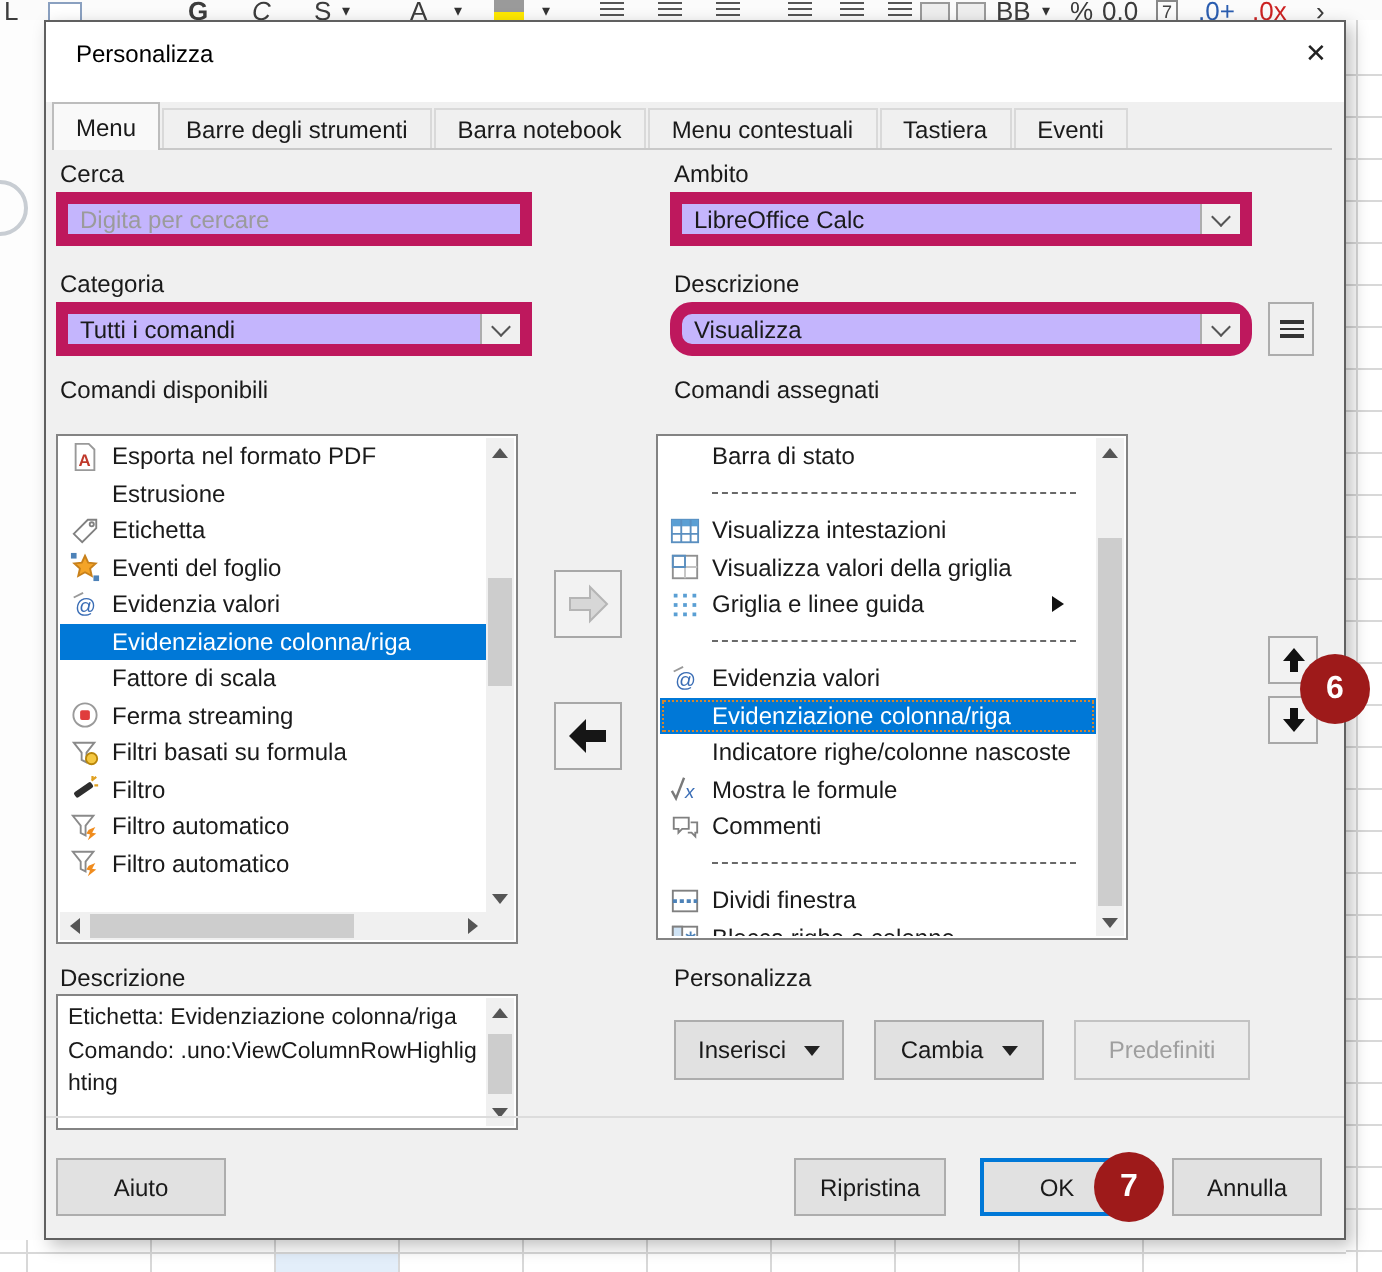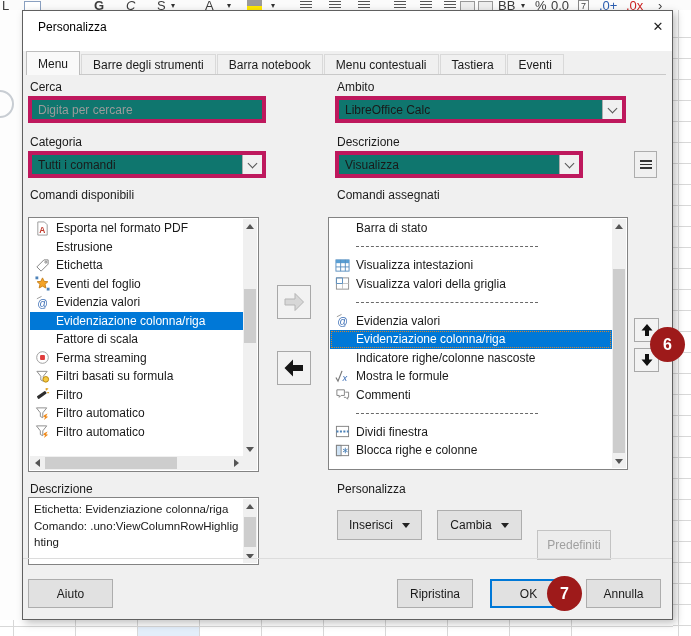--- a/index.html
+++ b/index.html
@@ -39,34 +39,34 @@
   #close-btn { position:absolute; left:646px; top:16px; width:24px; height:22px; text-align:center; font-size:13px; color:#222; line-height:22px; cursor:default; }
 
   
   #tabs { position:absolute; left:26px; top:53px; display:flex; align-items:flex-end; height:22px; }
   .tab { height:21px; padding:0 11px; font-size:12px; color:#1a1a1a; background:#f0f0f0; border:1px solid #d9d9d9; border-bottom:none; display:flex; align-items:center; margin-right:1px; }
   .tab.active { height:24px; background:#f9f9f9; border-color:#bdbdbd; position:relative; z-index:2; }
   #tab-underline { position:absolute; left:29px; top:74px; width:637px; height:1px; background:#c9c9c9; }
 
   .lbl { position:absolute; font-size:12px; color:#1a1a1a; }
 
-  .field { position:absolute; background:#0f766e; border:4px solid #be185d; font-size:12px; color:#1a1a1a; }
+  .field { position:absolute; background:#c4b5fd; border:6px solid #be185d; font-size:12px; color:#1a1a1a; }
   input.field { padding:0 6px; font-family:"Liberation Sans",sans-serif; }
   input.field::placeholder { color:#9b9b9b; }
   .select { display:flex; align-items:center; }
   .select .val { flex:1; padding-left:6px; font-size:12px; }
   .drop-btn { width:20px; height:100%; background:#f0f0f0; border-left:1px solid #adadad; display:flex; align-items:center; justify-content:center; }
   .chev { width:7px; height:7px; border-right:1.4px solid #555; border-bottom:1.4px solid #555; transform:rotate(45deg); margin-top:-3px; }
   #dest-menu-btn { position:absolute; left:634px; top:151px; width:23px; height:27px; background:#f0f0f0; border:1px solid #adadad; display:flex; flex-direction:column; justify-content:center; align-items:center; gap:2px; }
   #dest-menu-btn i { display:block; width:12px; height:1.6px; background:#333; }
 
   
   .listbox { position:absolute; background:#fff; border:1px solid #838383; }
   #available-list { left:28px; top:217px; width:231px; height:255px; }
-  #assigned-list  { left:328px; top:217px; width:300px; height:253px; }
+  #assigned-list  { left:328px; top:217px; width:236px; height:253px; }
   .rows { position:absolute; left:1px; top:1px; overflow:hidden; }
   #available-rows { right:15px; bottom:15px; }
   #assigned-rows  { right:15px; bottom:1px; }
   .lrow { height:18.5px; display:flex; align-items:center; padding-left:4px; }
   .lrow .li-icon { width:17px; height:16px; flex:0 0 17px; display:flex; align-items:center; justify-content:center; }
   .lrow .li-icon svg { width:15px; height:15px; }
   .lrow .li-label { margin-left:5px; font-size:12px; color:#1a1a1a; white-space:nowrap; }
   .lrow.sel { background:#0078d7; }
   .lrow.sel .li-label { color:#fff; }
   #assigned-rows .lrow.sel { outline:1px dotted #d3852f; outline-offset:-2px; }
@@ -95,21 +95,21 @@
   
   #desc-box { left:28px; top:497px; width:231px; height:68px; }
   #desc-text { position:absolute; left:5px; top:3px; right:16px; bottom:2px; font-size:11.5px; line-height:16.5px; color:#1a1a1a; white-space:pre; overflow:hidden; }
 
   
   .btn { position:absolute; background:#e1e1e1; border:1px solid #adadad; font-size:12px; color:#1a1a1a; display:flex; align-items:center; justify-content:center; gap:9px; }
   .btn .dd { width:0; height:0; border-left:4px solid transparent; border-right:4px solid transparent; border-top:5px solid #222; }
   .btn.disabled { color:#9f9f9f; border-color:#c3c3c3; background:#ececec; }
   #btn-insert { left:337px; top:510px; width:85px; height:30px; }
   #btn-change { left:437px; top:510px; width:85px; height:30px; }
-  #btn-defaults { left:537px; top:510px; width:74px; height:30px;margin-top:20px; }
+  #btn-defaults { left:537px; top:510px; width:88px; height:30px; }
   #footer-sep { position:absolute; left:23px; top:558px; width:649px; height:1px; background:#dcdcdc; }
   #btn-help { left:28px; top:579px; width:85px; height:29px; }
   #btn-reset { left:397px; top:579px; width:76px; height:29px; }
   #btn-ok { left:490px; top:579px; width:77px; height:29px; border:2px solid #0078d7; }
   #btn-cancel { left:586px; top:579px; width:75px; height:29px; }
 
   
   .badge { position:absolute; width:35px; height:35px; border-radius:50%; background:#9e1a1a; color:#fff; font-size:16px; font-weight:bold; display:flex; align-items:center; justify-content:center; z-index:50; }
   #badge6 { left:650px; top:327px; }
   #badge7 { left:547px; top:576px; }
@@ -187,21 +187,21 @@
 
   <div class="lbl" style="left:30px; top:135px;">Categoria</div>
   <div class="field select" style="left:28px; top:151px; width:238px; height:27px;">
     <span class="val">Tutti i comandi</span>
     <span class="drop-btn">
         <span class="chev"></span>
       </span>
   </div>
 
   <div class="lbl" style="left:337px; top:135px;">Descrizione</div>
-  <div class="field select" style="left:335px; top:151px; width:248px; height:27px;">
+  <div class="field select" style="left:335px; top:151px; width:291px; height:27px;border-radius:11px;">
     <span class="val">Visualizza</span>
     <span class="drop-btn">
         <span class="chev"></span>
       </span>
   </div>
   <div id="dest-menu-btn">
       <i></i>
       <i></i>
       <i></i>
     </div>
@@ -348,20 +348,39 @@
         </div>
         <div class="lrow">
           <span class="li-icon">
             <svg viewBox="0 0 16 16">
               <rect x="1.5" y="2" width="13" height="12" fill="#fff" stroke="#909090"></rect>
               <path d="M1.5 8h13M8 2v12" stroke="#c4c4c4"></path>
               <path d="M1.5 2h6.5v6H1.5z" fill="none" stroke="#5a8fc0"></path>
             </svg>
           </span>
           <span class="li-label">Visualizza valori della griglia</span>
+        </div>
+        <div class="lrow">
+          <span class="li-icon">
+            <svg viewBox="0 0 16 16">
+              <g fill="#5a9fd4">
+                <rect x="2" y="2" width="2" height="2"></rect>
+                <rect x="7" y="2" width="2" height="2"></rect>
+                <rect x="12" y="2" width="2" height="2"></rect>
+                <rect x="2" y="7" width="2" height="2"></rect>
+                <rect x="7" y="7" width="2" height="2"></rect>
+                <rect x="12" y="7" width="2" height="2"></rect>
+                <rect x="2" y="12" width="2" height="2"></rect>
+                <rect x="7" y="12" width="2" height="2"></rect>
+                <rect x="12" y="12" width="2" height="2"></rect>
+              </g>
+            </svg>
+          </span>
+          <span class="li-label">Griglia e linee guida</span>
+          <span class="li-sub"></span>
         </div>
         <div class="lrow">
           <span class="sepline"></span>
         </div>
         <div class="lrow">
           <span class="li-icon">
             <svg viewBox="0 0 16 16">
               <path d="M2 4l5-2.5" stroke="#999" fill="none"></path>
               <text x="2.5" y="12.5" font-size="11" fill="#3a6db5" font-style="italic" font-family="sans-serif">@</text>
             </svg>

